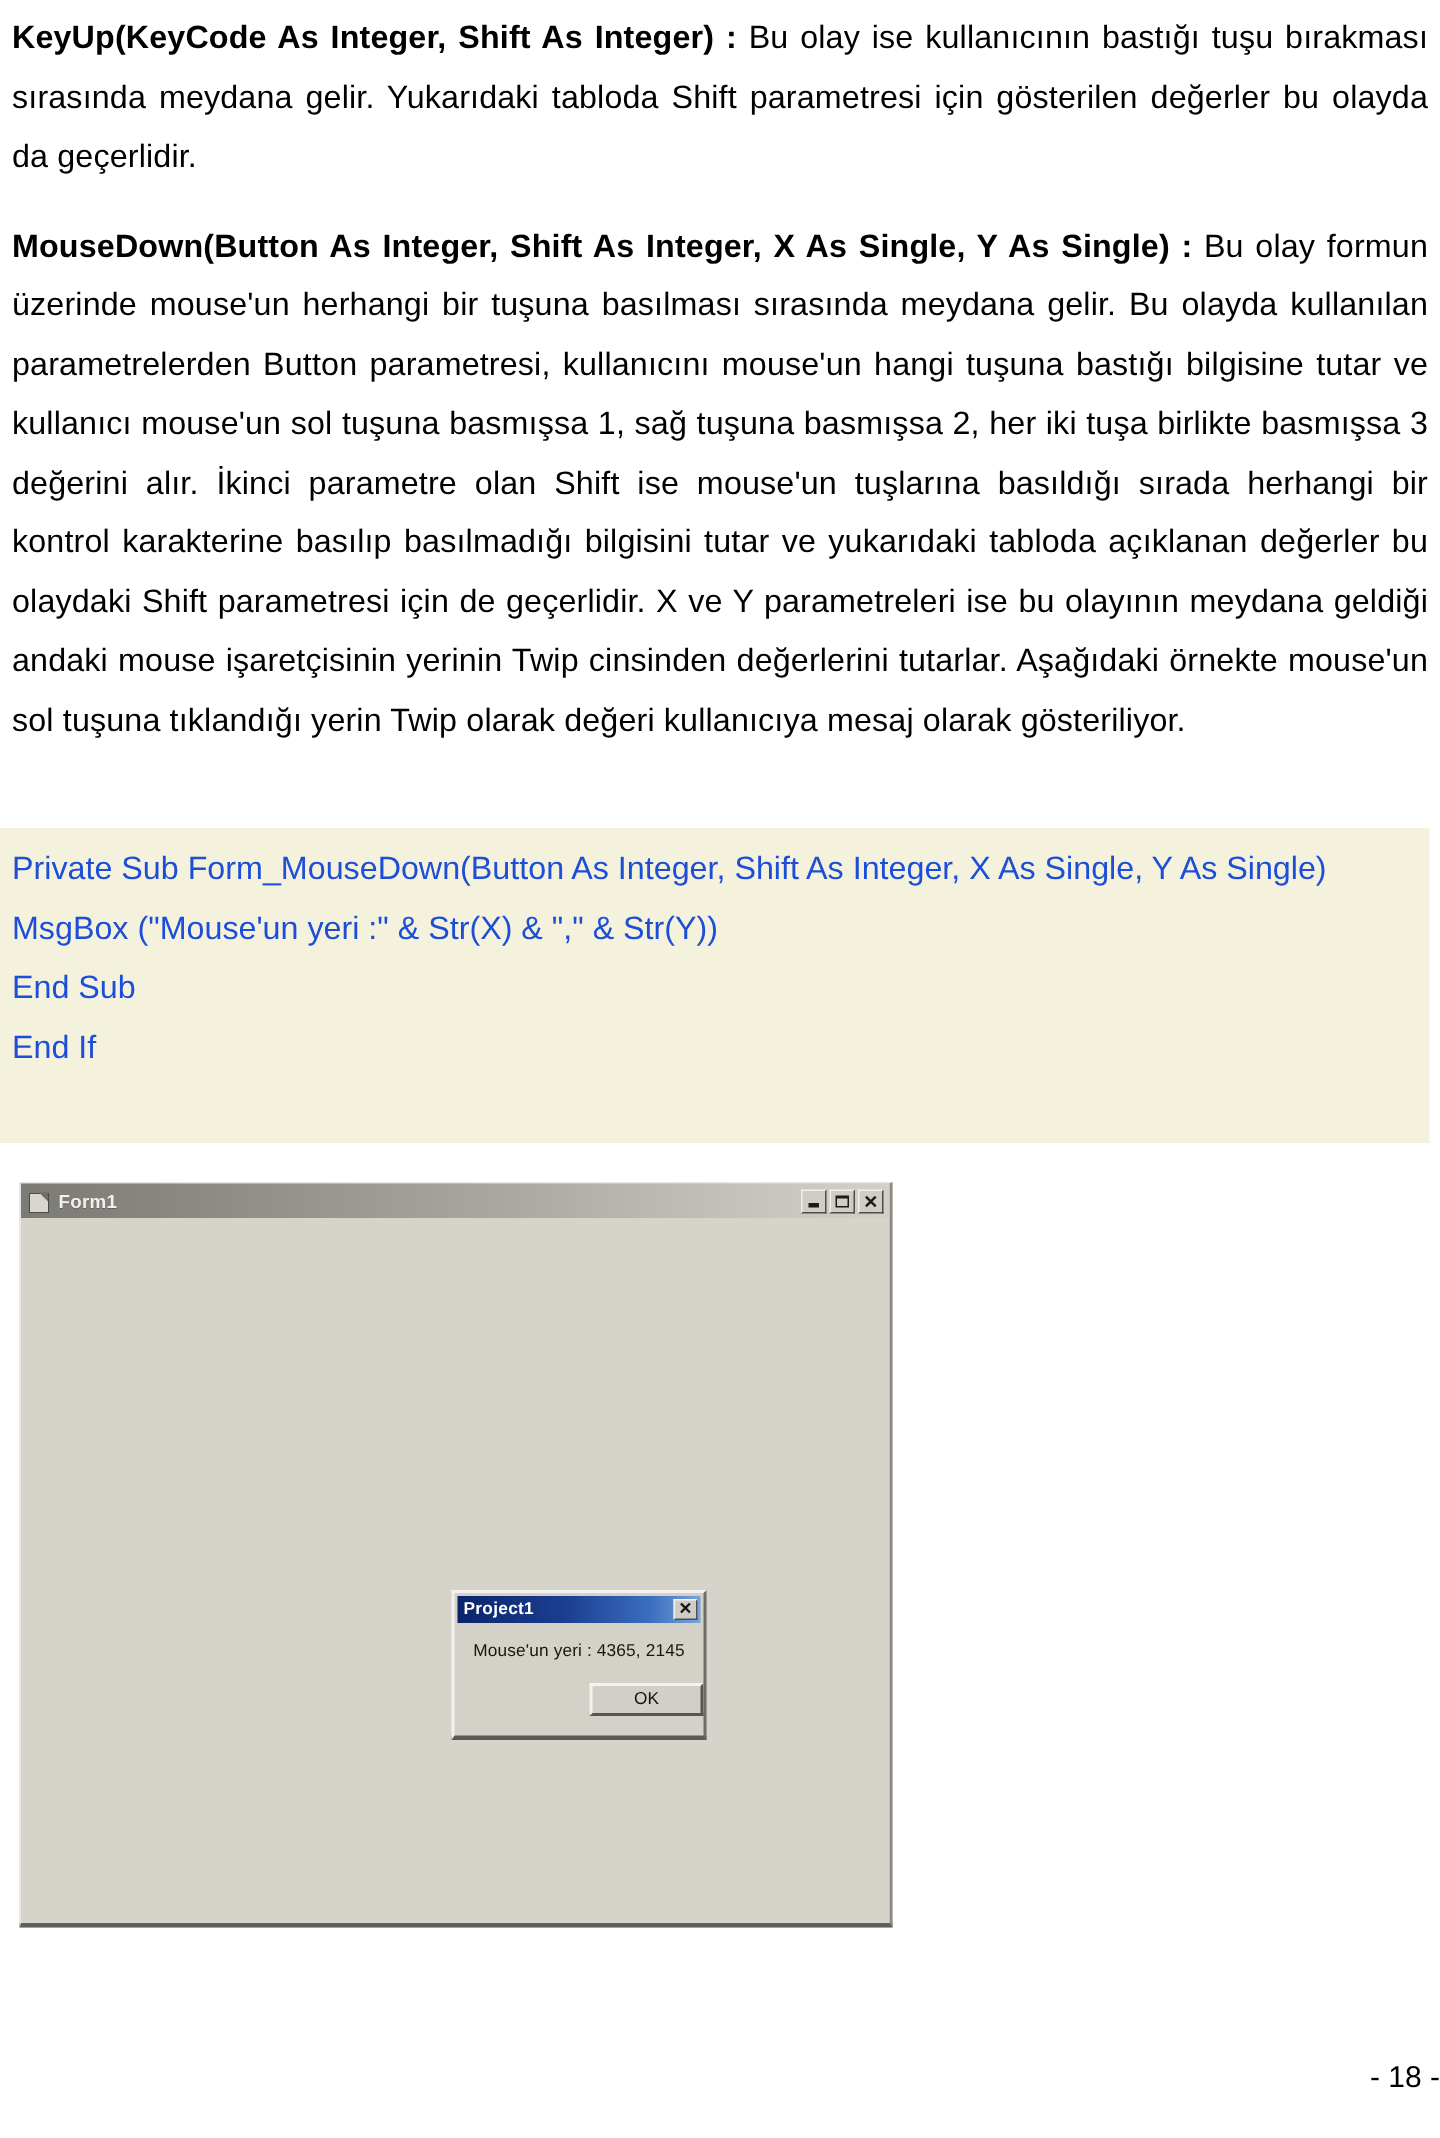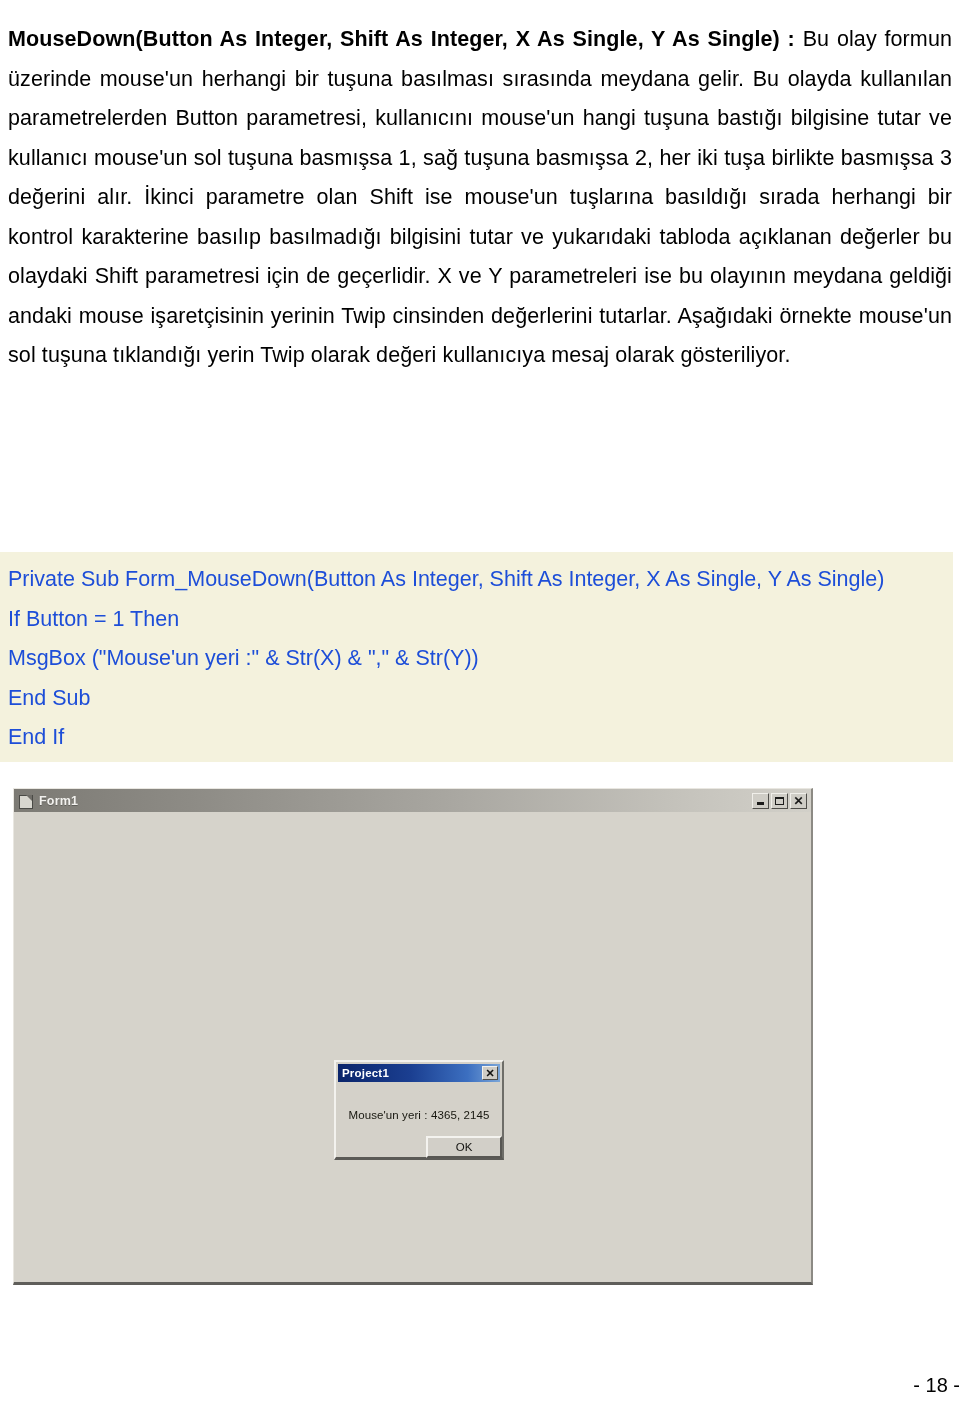--- a/index.html
+++ b/index.html
@@ -55,21 +55,21 @@
     line-height: 39.5px;
     color: #1d4ed8;
     white-space: pre;
   }
 
   
   .vb-form {
     position: absolute;
     left: 13px;
     top: 788px;
-    width: 800px;
+    width: 582px;
     height: 497px;
     background: #d6d3cb;
     border-top: 1px solid #e9e7e1;
     border-left: 1px solid #e9e7e1;
     border-right: 2px solid #8c8a84;
     border-bottom: 3px solid #5f5e5a;
     box-sizing: border-box;
   }
   .vb-titlebar {
     position: relative;
@@ -133,21 +133,21 @@
   }
   .vb-client {
     position: absolute;
     left: 0; right: 0; top: 23px; bottom: 0;
     background: #d6d3cb;
   }
 
   
   .msgbox {
     position: absolute;
-    left: 320px;
+    left: 287px;
     top: 248px;
     width: 170px;
     height: 100px;
     background: #d4d1c9;
     border-top: 2px solid #f3f2ee;
     border-left: 2px solid #f3f2ee;
     border-right: 2px solid #6e6d68;
     border-bottom: 3px solid #5b5a56;
     box-sizing: border-box;
   }
@@ -181,21 +181,21 @@
     box-sizing: border-box;
     font-size: 11px;
     font-weight: bold;
     color: #141413;
     line-height: 10px;
   }
   .msg-text {
     text-align: center;
     font-size: 11.5px;
     color: #17170f;
-    margin-top: 27px;
+    margin-top: 13px;
     letter-spacing: 0.1px;
   }
   .msg-btn-row {
     display: flex;
     justify-content: flex-end;
     margin-top: 15px;
   }
   .msg-ok-btn {
     width: 76px;
     height: 22px;
@@ -221,31 +221,33 @@
     text-align: right;
     font-size: 20px;
     color: #000;
   }
 </style>
 </head>
 <body>
 
 <div class="doc">
 
+  <p class="para first">
+    <span class="bold-head">KeyUp(KeyCode As Integer, Shift As Integer) :</span><span> Bu olay ise kullanıcının bastığı tuşu bırakması sırasında meydana gelir. Yukarıdaki tabloda Shift parametresi için gösterilen değerler bu olayda da geçerlidir.</span>
+  </p>
 
   <p class="para second">
     <span class="bold-head">MouseDown(Button As Integer, Shift As Integer, X As Single, Y As Single) :</span><span> Bu olay formun üzerinde mouse'un herhangi bir tuşuna basılması sırasında meydana gelir. Bu olayda kullanılan parametrelerden Button parametresi, kullanıcını mouse'un hangi tuşuna bastığı bilgisine tutar ve kullanıcı mouse'un sol tuşuna basmışsa 1, sağ tuşuna basmışsa 2, her iki tuşa birlikte basmışsa 3 değerini alır. İkinci parametre olan Shift ise mouse'un tuşlarına basıldığı sırada herhangi bir kontrol karakterine basılıp basılmadığı bilgisini tutar ve yukarıdaki tabloda açıklanan değerler bu olaydaki Shift parametresi için de geçerlidir. X ve Y parametreleri ise bu olayının meydana geldiği andaki mouse işaretçisinin yerinin Twip cinsinden değerlerini tutarlar. Aşağıdaki örnekte mouse'un sol tuşuna tıklandığı yerin Twip olarak değeri kullanıcıya mesaj olarak gösteriliyor.</span>
   </p>
 
 </div>
 
 <div class="code-block">
   <div class="code-inner">
     <div class="code-line">Private Sub Form_MouseDown(Button As Integer, Shift As Integer, X As Single, Y As Single)</div>
-    <div class="code-line">If Button = 1 Then</div>
     <div class="code-line">MsgBox ("Mouse'un yeri :" &amp; Str(X) &amp; "," &amp; Str(Y))</div>
     <div class="code-line">End Sub</div>
     <div class="code-line">End If</div>
   </div>
 </div>
 
 <div class="vb-form">
 
   <div class="vb-titlebar">
     <span class="vb-title-icon">

